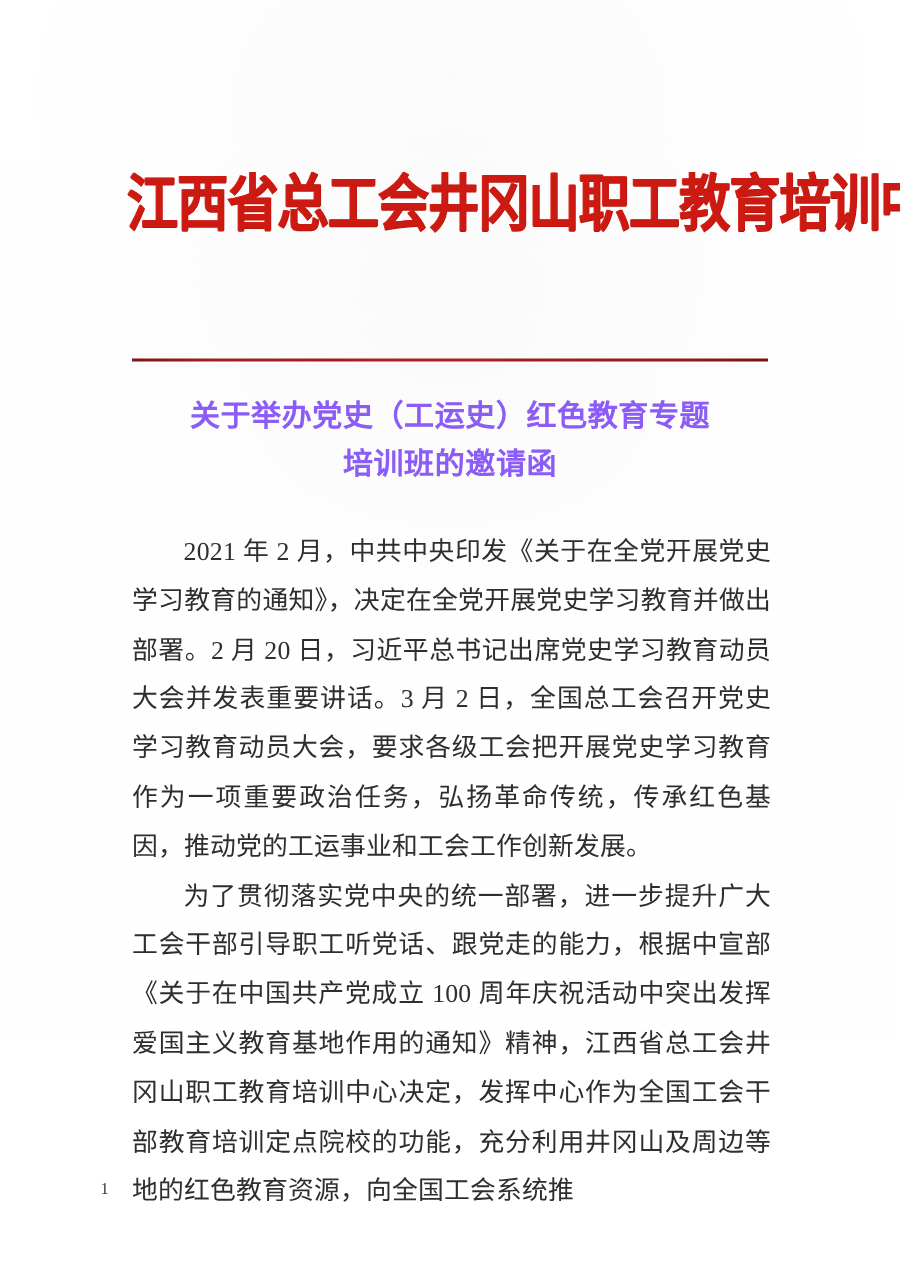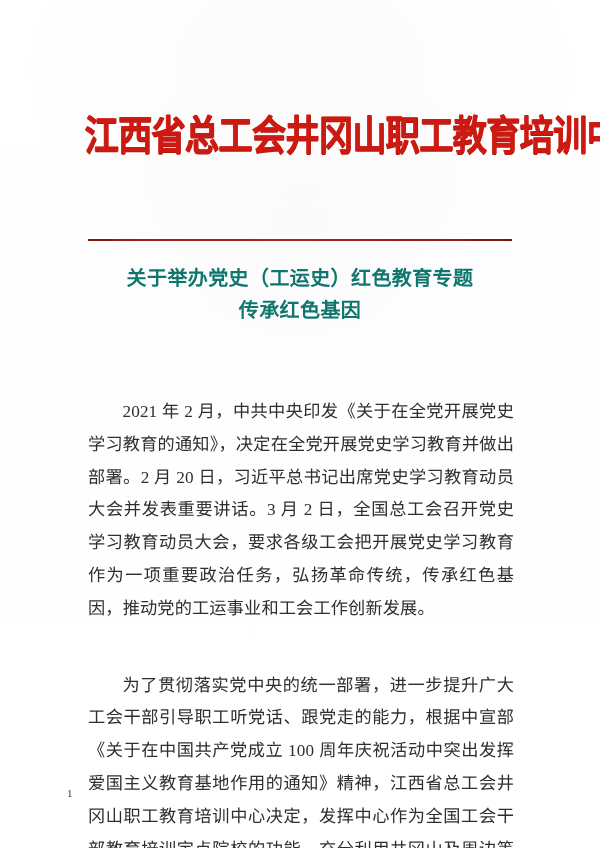--- a/index.html
+++ b/index.html
@@ -78,21 +78,21 @@
   .doc-title {
     position: absolute;
     left: 88px;
     top: 262px;
     width: 424px;
     text-align: center;
     font-family: "Liberation Sans", "DejaVu Sans", sans-serif;
     font-weight: bold;
     font-size: 20px;
     line-height: 1.62;
-    color: #0f766e;
+    color: #8b5cf6;
     letter-spacing: 0.4px;
   }
   .doc-title .tline { display: block; }
 
   
   .body-block {
     position: absolute;
     left: 88px;
     top: 352px;
     width: 426px;
@@ -103,21 +103,20 @@
     text-align: justify;
     text-justify: inter-character;
     letter-spacing: 0.15px;
   }
   .body-block p {
     margin: 0;
     text-indent: 0;
   }
   .body-block p.indent {
     text-indent: 2em;
-    margin-top: 44px;
   }
 
   
   .page-number {
     position: absolute;
     left: 67px;
     top: 787px;
     font-family: "Liberation Serif", "DejaVu Serif", serif;
     font-size: 11px;
     color: #3a3a3a;
@@ -133,21 +132,21 @@
   <div class="content">
 
     <div class="masthead">
       <div class="masthead-text">江西省总工会井冈山职工教育培训中心文件</div>
     </div>
 
     <div class="red-rule"></div>
 
     <div class="doc-title">
       <span class="tline">关于举办党史（工运史）红色教育专题</span>
-      <span class="tline">传承红色基因</span>
+      <span class="tline">培训班的邀请函</span>
     </div>
 
     <div class="body-block">
       <p class="indent">2021 年 2 月，中共中央印发《关于在全党开展党史学习教育的通知》，决定在全党开展党史学习教育并做出部署。2 月 20 日，习近平总书记出席党史学习教育动员大会并发表重要讲话。3 月 2 日，全国总工会召开党史学习教育动员大会，要求各级工会把开展党史学习教育作为一项重要政治任务，弘扬革命传统，传承红色基因，推动党的工运事业和工会工作创新发展。</p>
       <p class="indent">为了贯彻落实党中央的统一部署，进一步提升广大工会干部引导职工听党话、跟党走的能力，根据中宣部《关于在中国共产党成立 100 周年庆祝活动中突出发挥爱国主义教育基地作用的通知》精神，江西省总工会井冈山职工教育培训中心决定，发挥中心作为全国工会干部教育培训定点院校的功能，充分利用井冈山及周边等地的红色教育资源，向全国工会系统推</p>
     </div>
 
     <div class="page-number">1</div>
 
   </div>

